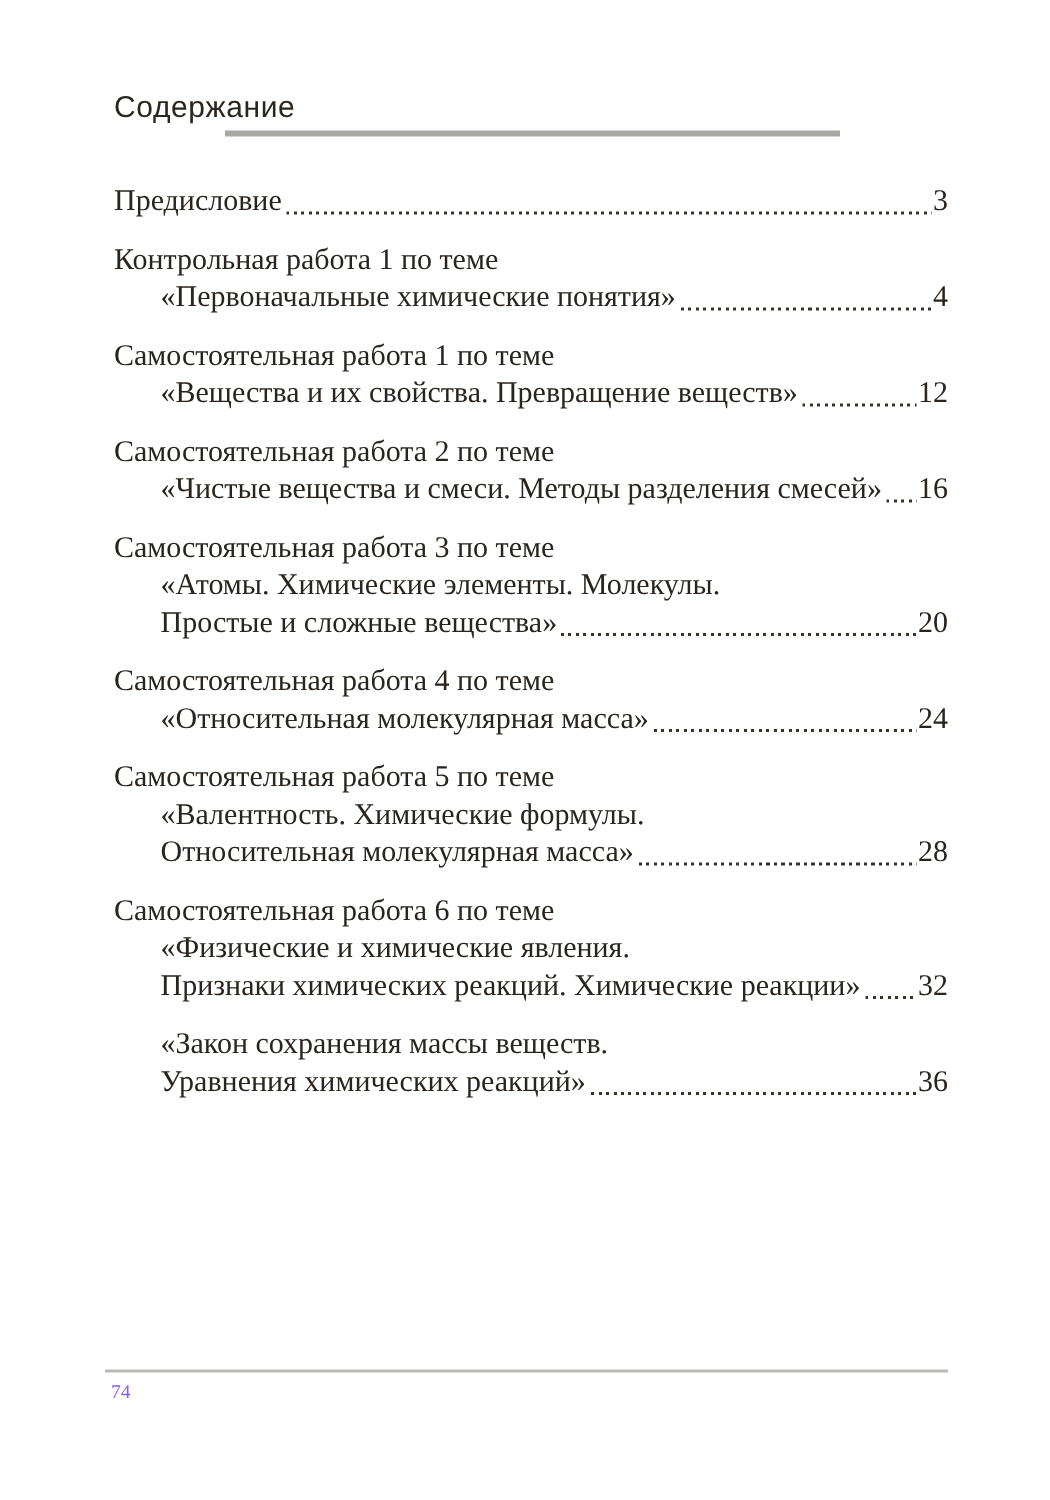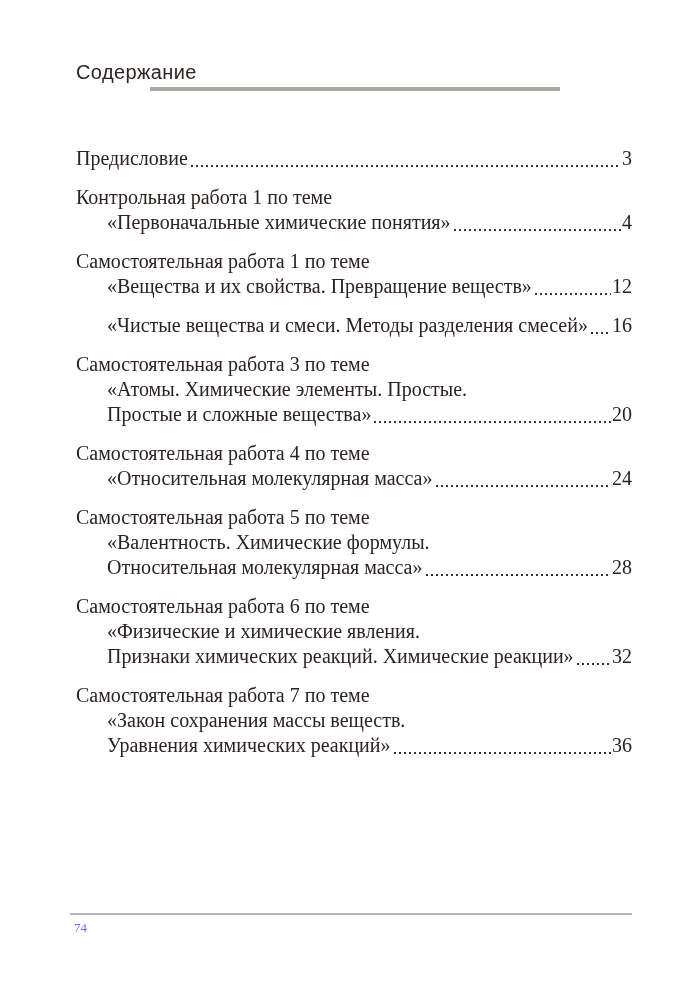--- a/index.html
+++ b/index.html
@@ -33,21 +33,21 @@
   .title-rule {
     position: absolute;
     top: 87px;
     left: 150px;
     width: 410px;
     height: 4px;
     background: #a9a8a4;
   }
   .toc {
     position: absolute;
-    top: 146px;
+    top: 122px;
     left: 76px;
     right: 68px;
   }
   .entry {
     font-size: 20px;
     line-height: 25px;
     margin-bottom: 14px;
   }
   .line { white-space: nowrap; }
   .line.sub { padding-left: 31px; }
@@ -104,29 +104,30 @@
       </div>
       <div class="entry">
         <div class="line"><span class="txt">Самостоятельная работа 1 по теме</span></div>
         <div class="line sub leader">
           <span class="txt">«Вещества и их свойства. Превращение веществ»</span>
           <span class="dots"></span>
           <span class="pg">12</span>
         </div>
       </div>
       <div class="entry">
+        <div class="line"><span class="txt">Самостоятельная работа 2 по теме</span></div>
         <div class="line sub leader">
           <span class="txt">«Чистые вещества и смеси. Методы разделения смесей»</span>
           <span class="dots"></span>
           <span class="pg">16</span>
         </div>
       </div>
       <div class="entry">
         <div class="line"><span class="txt">Самостоятельная работа 3 по теме</span></div>
-        <div class="line sub"><span class="txt">«Атомы. Химические элементы. Простые.</span></div>
+        <div class="line sub"><span class="txt">«Атомы. Химические элементы. Молекулы.</span></div>
         <div class="line sub leader">
           <span class="txt">Простые и сложные вещества»</span>
           <span class="dots"></span>
           <span class="pg">20</span>
         </div>
       </div>
       <div class="entry">
         <div class="line"><span class="txt">Самостоятельная работа 4 по теме</span></div>
         <div class="line sub leader">
           <span class="txt">«Относительная молекулярная масса»</span>
@@ -146,21 +147,20 @@
       <div class="entry">
         <div class="line"><span class="txt">Самостоятельная работа 6 по теме</span></div>
         <div class="line sub"><span class="txt">«Физические и химические явления.</span></div>
         <div class="line sub leader">
           <span class="txt">Признаки химических реакций. Химические реакции»</span>
           <span class="dots"></span>
           <span class="pg">32</span>
         </div>
       </div>
       <div class="entry">
-        <div class="line"><span class="txt">Самостоятельная работа 7 по теме</span></div>
         <div class="line sub"><span class="txt">«Закон сохранения массы веществ.</span></div>
         <div class="line sub leader">
           <span class="txt">Уравнения химических реакций»</span>
           <span class="dots"></span>
           <span class="pg">36</span>
         </div>
       </div>
     </div>
 
   <div class="footer-rule"></div>

